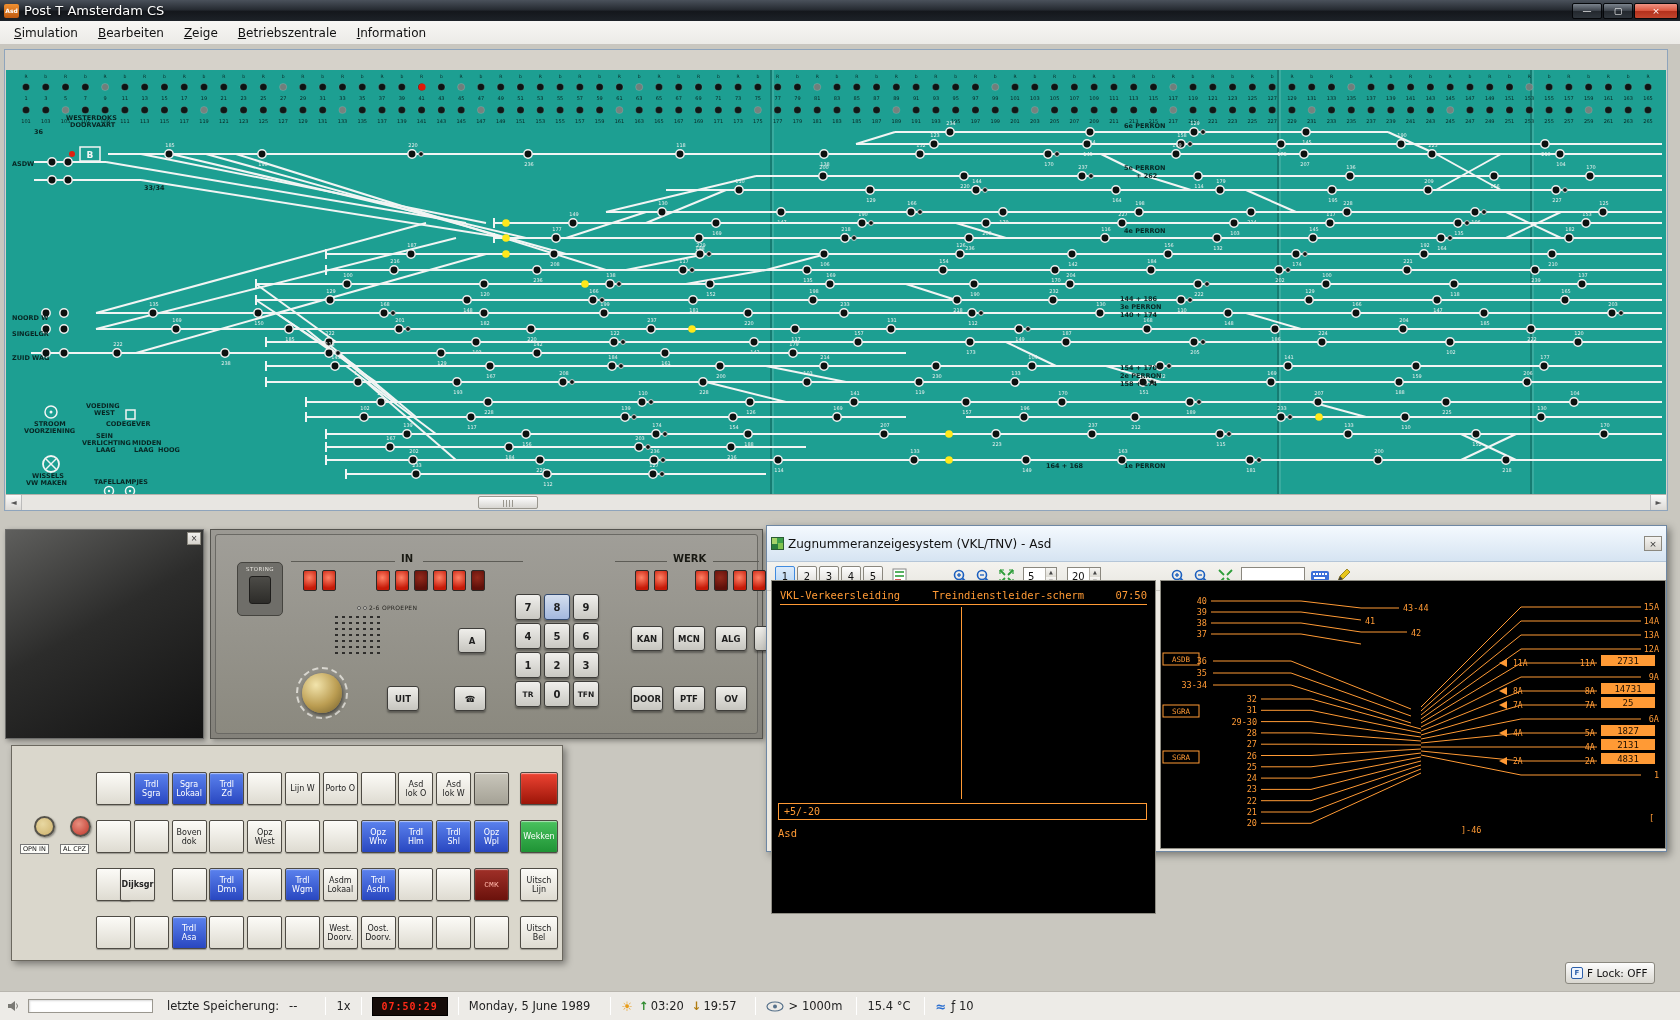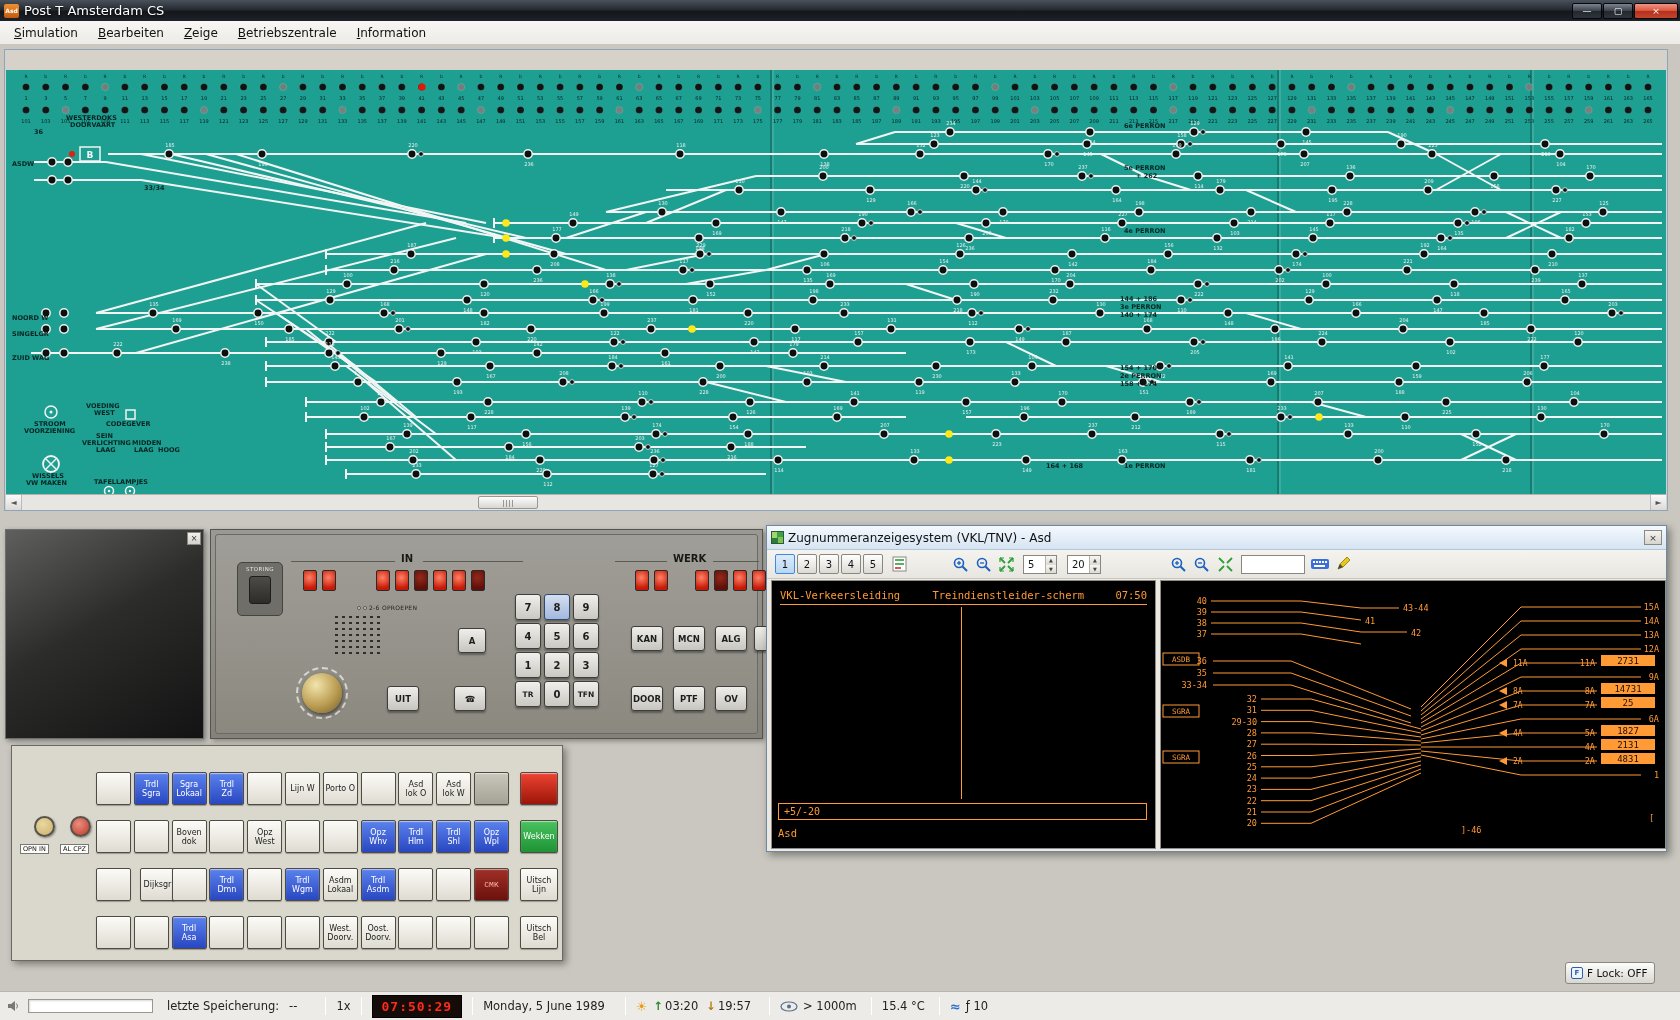--- a/index.html
+++ b/index.html
@@ -89,58 +89,58 @@
 .gbtn.blue{background:linear-gradient(#5b82ee,#2947c0);color:#fff}
 .gbtn.green{background:linear-gradient(#49c25e,#1f9335);color:#fff}
 .gbtn.red{background:linear-gradient(#ee4433,#9c1508)}
 .gbtn.cmk{background:linear-gradient(#a03028,#6b120c);color:#ffb3a6}
 .gbtn.dark{background:linear-gradient(#c9c6bb,#a5a296)}
 .gbtn.last{width:38px}
 
 
 #tnvwin{position:absolute;left:766px;top:525px;width:901px;height:327px;border:1px solid #6e87a3;background:#ece9e2;
   box-shadow:3px 3px 8px rgba(0,0,0,.4)}
-.tnv-title{height:24px;display:flex;align-items:center;background:linear-gradient(#f4f9fe,#d6e4f2);border-bottom:1px solid #b5c6d8;padding:0 4px}
+.tnv-title{height:36px;display:flex;align-items:center;background:linear-gradient(#f4f9fe,#d6e4f2);border-bottom:1px solid #b5c6d8;padding:0 4px}
 .tnv-title .ttext{font-size:12px;margin-left:4px}
 .tnv-ico{width:13px;height:13px;background:conic-gradient(#3da04a 0 25%,#7fc24f 0 50%,#2a7d3c 0 75%,#a6d36a 0);border:1px solid #2a5c33}
 .tnv-close{margin-left:auto;width:18px;height:15px;background:linear-gradient(#f4f3f0,#d8d5cf);border:1px solid #8b887f;
   font-size:9px;display:flex;align-items:center;justify-content:center;color:#333}
 .tnv-toolbar{position:relative;height:29px;background:linear-gradient(#f4f3ef,#e8e6e0);border-bottom:1px solid #c9c6bf}
 .tabbtn{position:absolute;top:4px;width:20px;height:20px;border:1px solid #8a877e;border-radius:2px;font-size:10px;
   display:flex;align-items:center;justify-content:center;background:linear-gradient(#fefefe,#dcdad4);cursor:pointer}
 .tabbtn.active{background:linear-gradient(#dcebfb,#b9d6f3);border-color:#3f8adf}
 .tbico{position:absolute;top:4px;width:22px;height:20px;border:1px solid transparent;border-radius:2px;display:flex;align-items:center;justify-content:center;cursor:pointer}
 .spin{position:absolute;top:5px;height:19px;width:34px;background:#fff;border:1px solid #8a877e;font-size:10px;display:flex;align-items:center;cursor:pointer}
 .spin .val{flex:1;text-align:left;padding-left:4px}
 .spin .ud{width:11px;height:100%;display:flex;flex-direction:column;border-left:1px solid #b5b2aa}
 .spin .ud span{flex:1;font-size:5px;line-height:8px;text-align:center;color:#444;background:linear-gradient(#f7f6f3,#dddbd4)}
 .tnv-input{position:absolute;left:474px;top:5px;width:64px;height:19px;border:1px solid #8a877e;font-size:10px;padding:0 3px}
 .screen{position:absolute;top:54px;background:#000;border:1px solid #8f8d84;overflow:hidden}
-#screenL{left:4px;width:385px;height:269px;color:#ff9a35}
+#screenL{left:4px;width:385px;height:334px;color:#ff9a35}
 #screenR{left:393px;width:506px;height:269px}
 .mono{font-family:"DejaVu Sans Mono","Liberation Mono",monospace}
 #tnv-head{position:absolute;left:8px;top:8px;right:8px;font-size:10.5px;border-bottom:1px solid #ff9a35;padding-bottom:3px}
 #tnv-head .hdr2{margin-left:26px}
 #tnv-head .hclock{float:right}
 #tnv-col1{position:absolute;left:6px;top:30px;font-size:10.5px;line-height:13.2px}
 #tnv-col2{position:absolute;left:196px;top:30px;font-size:10.5px;line-height:13.2px}
 .vdivider{position:absolute;left:189px;top:26px;width:1px;height:192px;background:#ff9a35}
 .tnv-foot{position:absolute;left:6px;right:8px;top:222px;height:17px;border:1px solid #ff9a35;font-size:10px;padding:2px 5px}
 .tnv-station{position:absolute;left:6px;top:246px;font-size:10.5px}
 
 
 #flock{position:absolute;left:1565px;top:962px;width:90px;height:22px;border:1px solid #8a887f;border-radius:3px;
   background:linear-gradient(#fdfdfd,#d9d7d0);display:flex;align-items:center;gap:4px;padding:0 5px;font-size:10.5px;cursor:pointer}
 .fkey{width:12px;height:12px;border:1px solid #2c5faa;border-radius:2px;color:#2c5faa;font-size:7px;font-weight:bold;
   display:flex;align-items:center;justify-content:center;background:#eef4fd}
 #statusbar{position:absolute;left:0;top:991px;width:100%;height:29px;background:#edebe7;border-top:1px solid #b8b5ae;
   display:flex;align-items:center;font-size:11.5px;color:#222}
 .vsep{width:1px;height:18px;background:#c5c2bb;border-right:1px solid #fff;margin:0 10px}
 .sb-progress{width:125px;height:14px;border:1px solid #9a978f;background:#fff;margin-left:8px;box-shadow:inset 1px 1px 2px rgba(0,0,0,.15)}
-.sb-clock{font-family:"DejaVu Sans Mono","Liberation Mono",monospace;font-weight:bold;font-size:13px;color:#ff2a18;
+.sb-clock{font-family:"DejaVu Sans Mono","Liberation Mono",monospace;font-weight:bold;font-size:10px;color:#ff2a18;
   background:#150c09;border:1px solid #000;padding:3px 9px;letter-spacing:1px}
 .sun{color:#e89d1a;font-size:13px}
 .aup{color:#2e8b2e;font-weight:bold}
 .adn{color:#b07c10;font-weight:bold}
 .wave{color:#2c6fd0;font-weight:bold;font-size:13px}
 .sb-gap{margin-left:14px}
 </style>
 </head>
 <body>
 
@@ -1330,21 +1330,21 @@
         <div class="gbtn blue" style="left: 348.6px; top: 74px;">Opz
 Whv</div>
         <div class="gbtn blue" style="left: 386.4px; top: 74px;">Trdl
 Hlm</div>
         <div class="gbtn blue" style="left: 424.2px; top: 74px;">Trdl
 Shl</div>
         <div class="gbtn blue" style="left: 462px; top: 74px;">Opz
 Wpl</div>
         <div class="gbtn last green" style="left: 508px; top: 74px;">Wekken</div>
         <div class="gbtn white" style="left: 84px; top: 122px;"></div>
-        <div class="gbtn white" style="left: 128px; top: 122px;">Dijksgr</div>
+        <div class="gbtn white" style="left: 108px; top: 122px; font-weight: bold;">Dijksgr</div>
         <div class="gbtn white" style="left: 159.6px; top: 122px;"></div>
         <div class="gbtn blue" style="left: 197.4px; top: 122px;">Trdl
 Dmn</div>
         <div class="gbtn white" style="left: 235.2px; top: 122px;"></div>
         <div class="gbtn blue" style="left: 273px; top: 122px;">Trdl
 Wgm</div>
         <div class="gbtn white" style="left: 310.8px; top: 122px;">Asdm
 Lokaal</div>
         <div class="gbtn blue" style="left: 348.6px; top: 122px;">Trdl
 Asdm</div>

